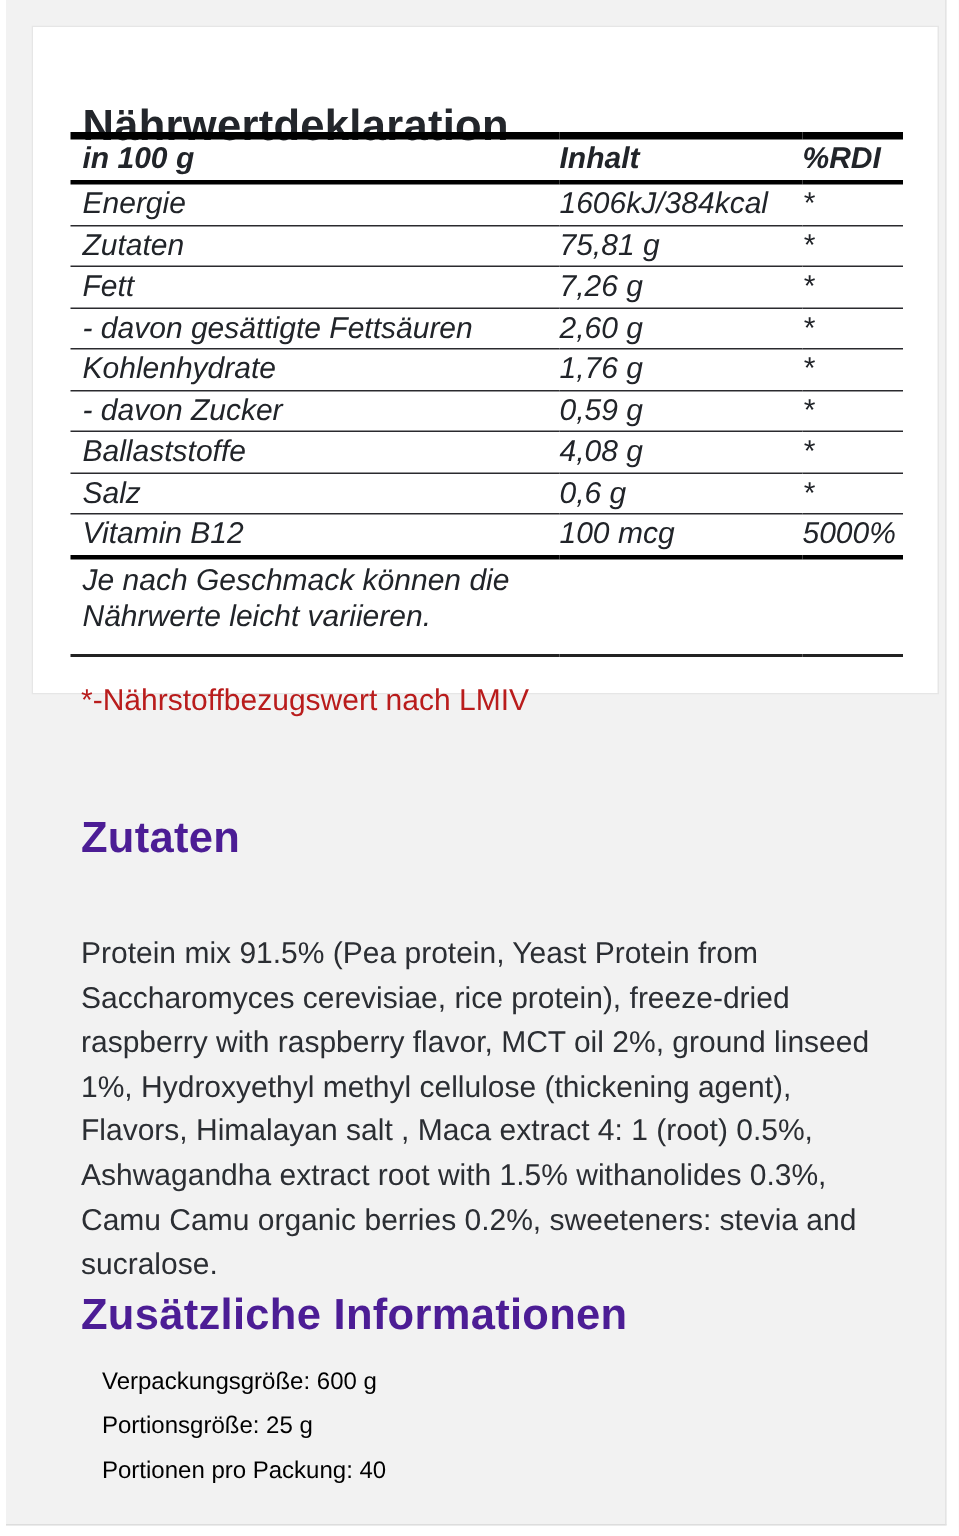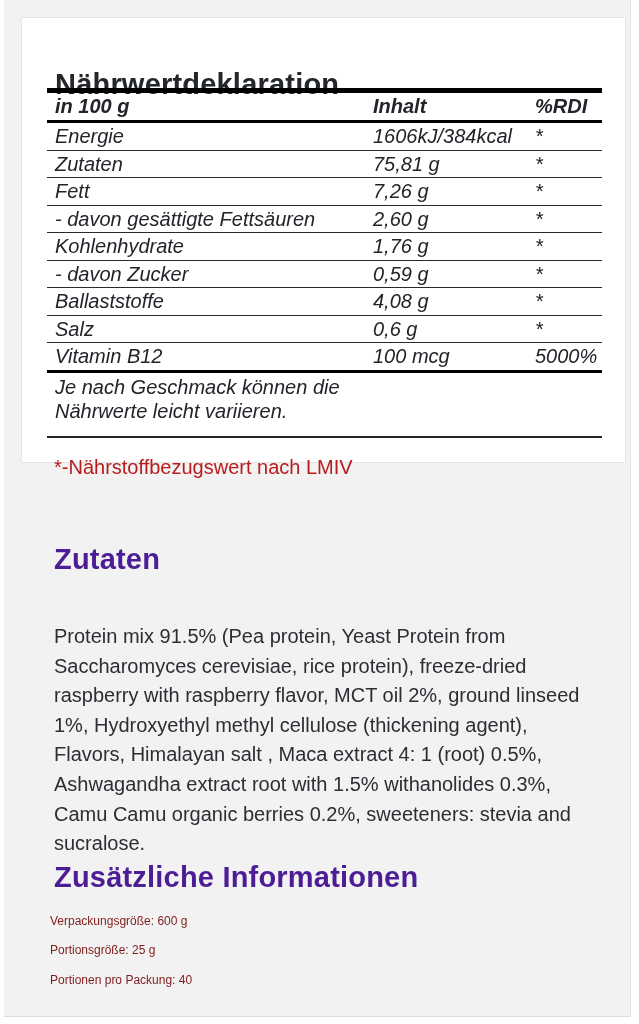--- a/index.html
+++ b/index.html
@@ -75,24 +75,24 @@
   .heading-ingredients { top:541px; }
   .ingredients-text {
     position:absolute; left:50px; top:589px;
     width:546px;
     font-size:20px; line-height:29.6px;
     color:#2b2e33;
     margin-top:33px;
   }
   .heading-extra { top:859px; }
   .extra-info {
-    position:absolute; left:46px; top:907px;
+    position:absolute; left:64px; top:907px;
     width:546px;
-    font-size:12px; line-height:29.3px;
-    color:#7f1d1d;
+    font-size:16px; line-height:29.3px;
+    color:#000000;
   }
 </style>
 </head>
 <body>
 
 <div class="screen">
   <div class="panel">
 
     <div class="card">
       <div class="card-title">Nährwertdeklaration</div>

